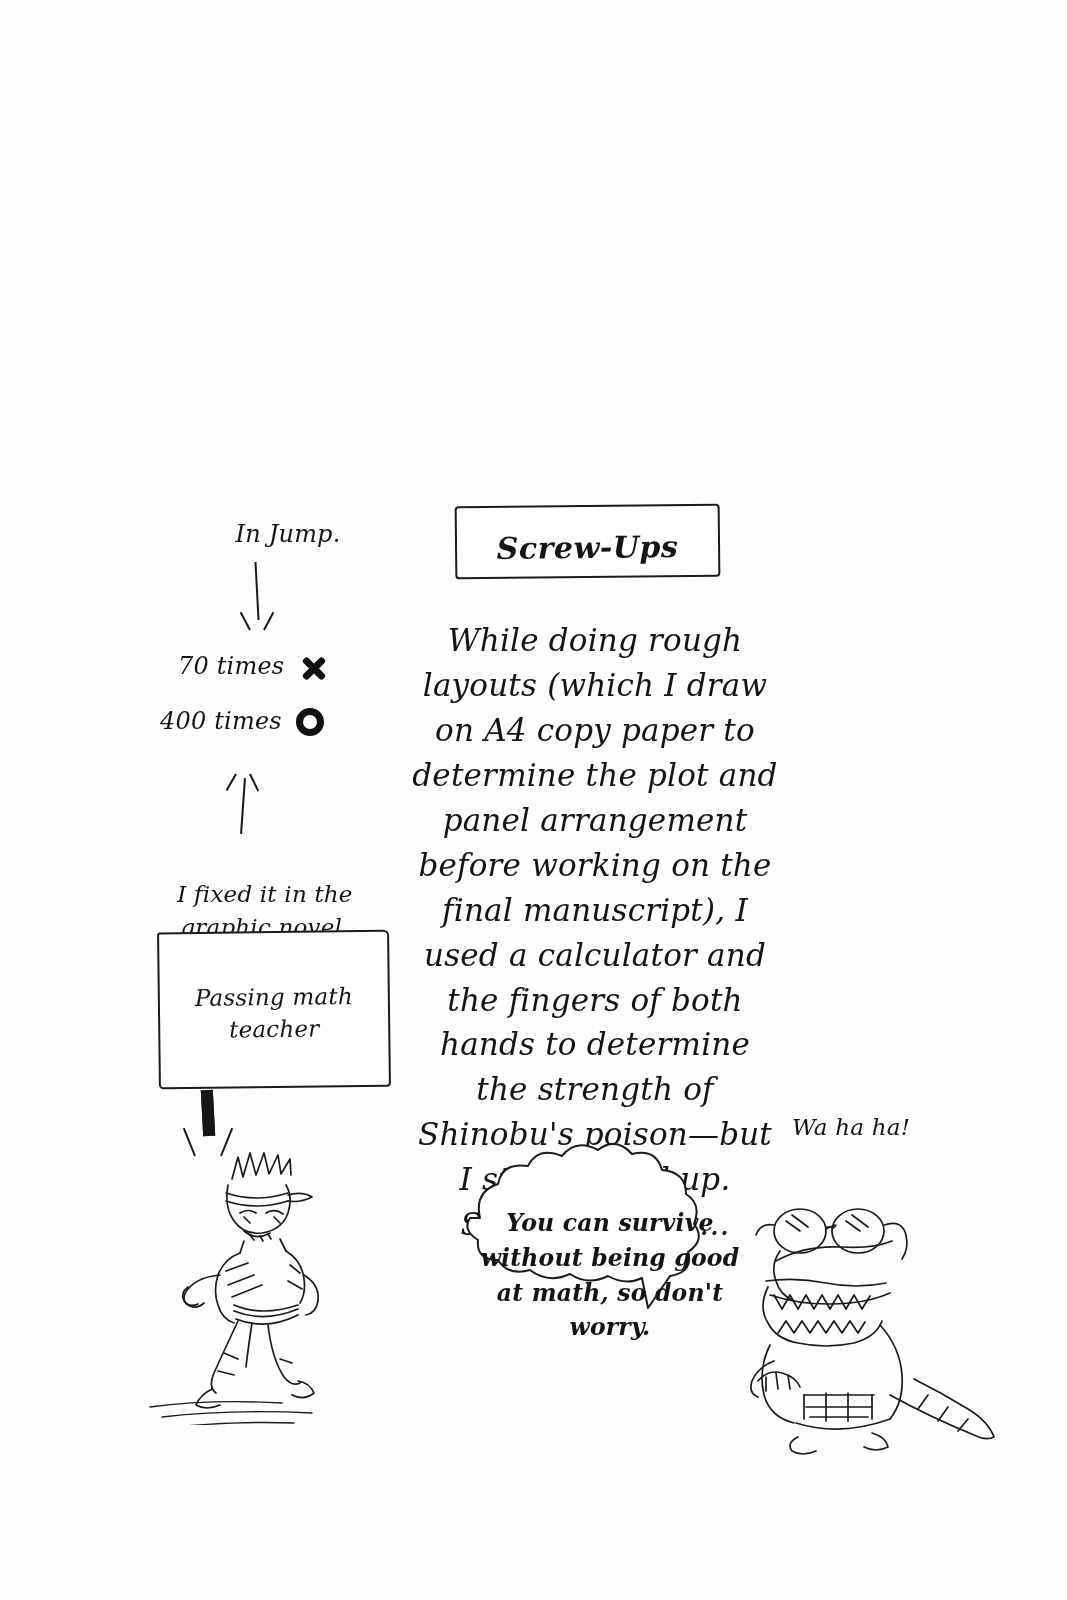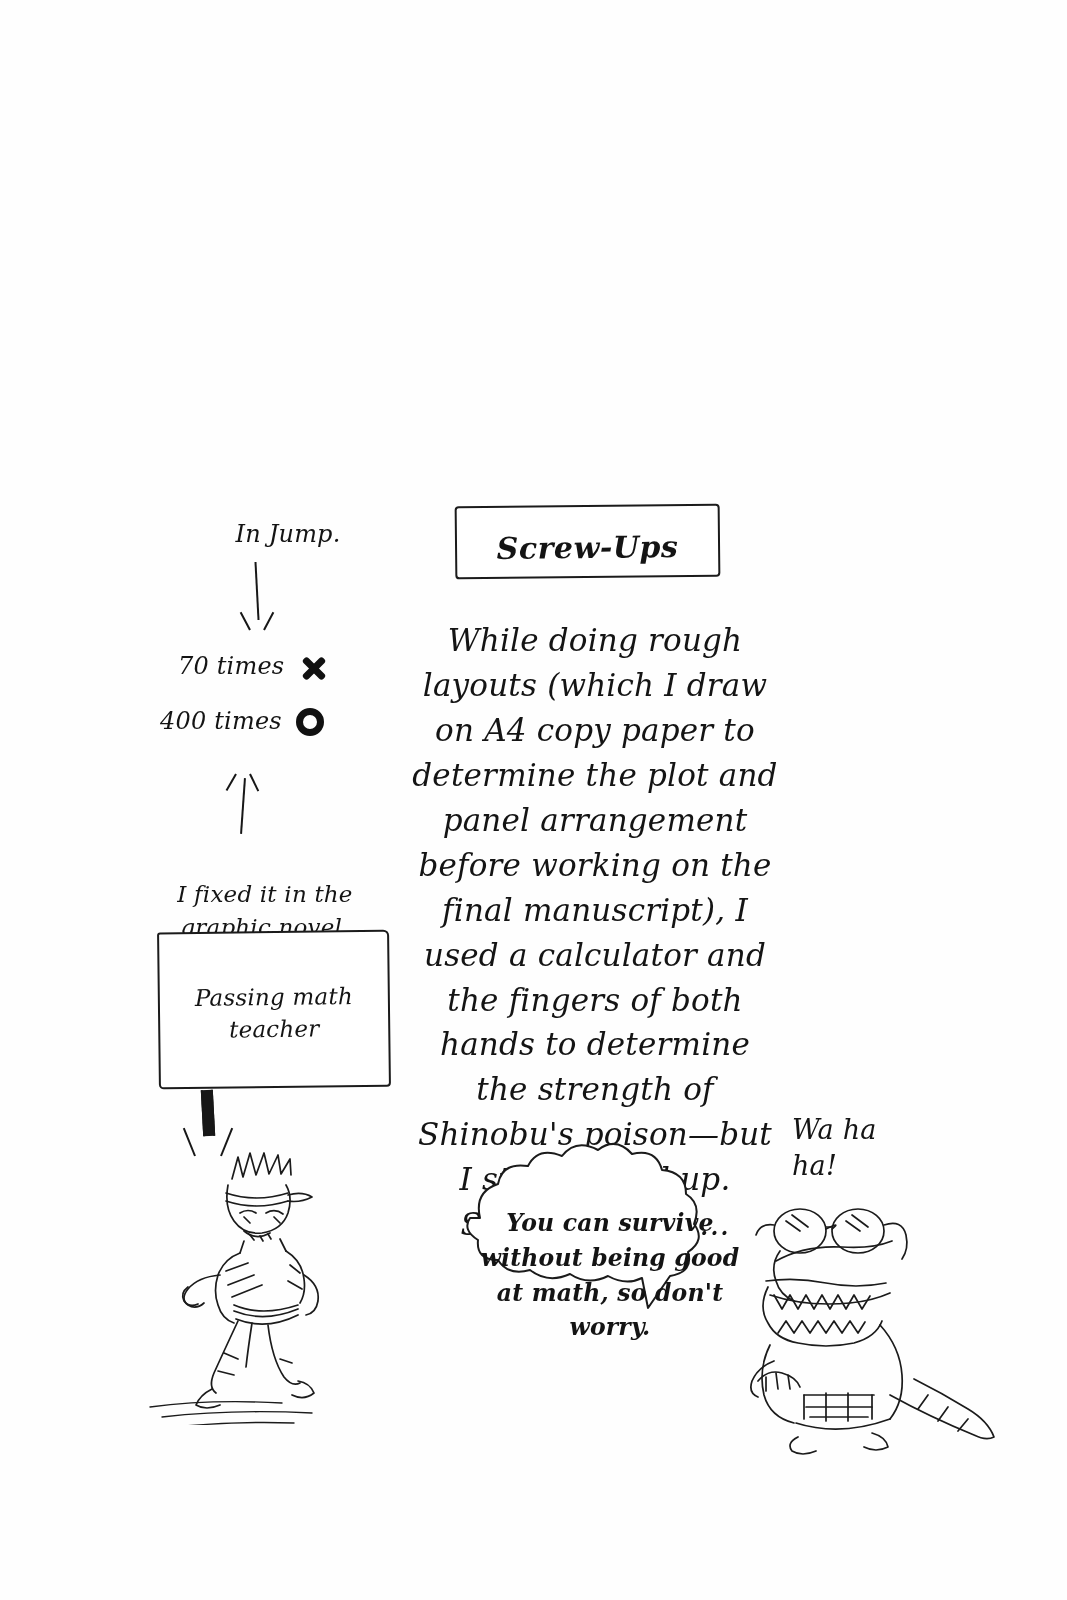--- a/index.html
+++ b/index.html
@@ -240,21 +240,21 @@
     text-align: center;
     font-size: 23.5px;
     line-height: 1.48;
   }
 
   #wahaha {
     position: absolute;
     left: 792px;
     top: 1112px;
     width: 130px;
-    font-size: 27px;
+    font-size: 23px;
     line-height: 1.35;
     font-style: italic;
   }
 
   
   .art { position: absolute; }
   #runner-art { left: 140px; top: 1135px; width: 230px; height: 290px; }
   #croc-art   { left: 740px; top: 1155px; width: 260px; height: 300px; }
 </style>
 </head>

